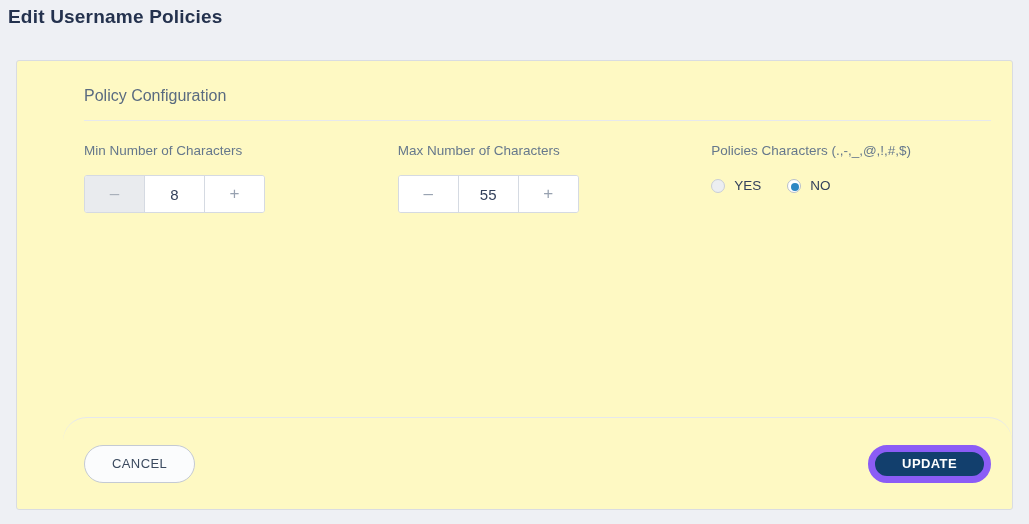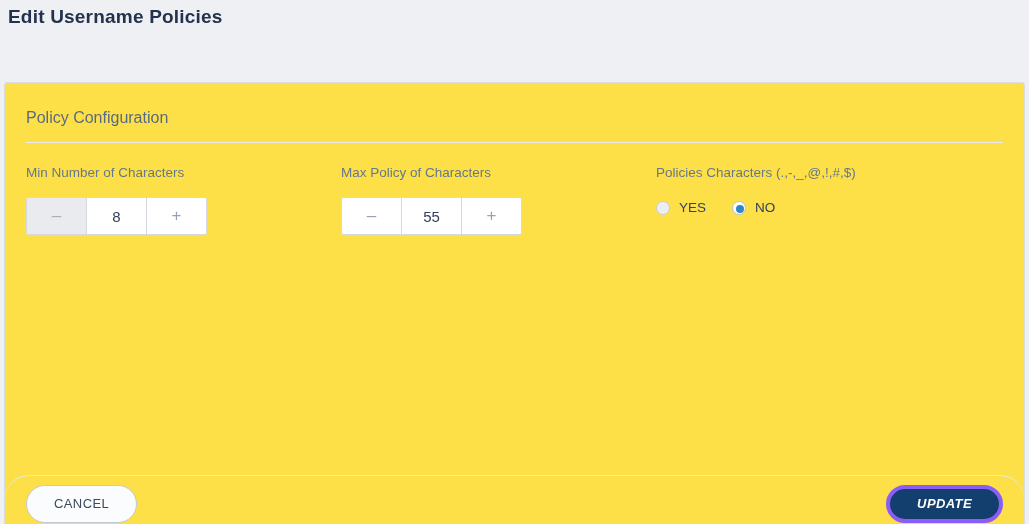--- a/index.html
+++ b/index.html
@@ -3,37 +3,38 @@
 <meta charset="utf-8">
 <style>
   * { box-sizing: border-box; margin: 0; padding: 0; }
   html, body {
     width: 1029px; height: 524px;
     background: #eef0f4;
     font-family: "Liberation Sans", sans-serif;
     overflow: hidden;
   }
   .topbar {
-    height: 82px;
+    height: 60px;
     padding: 6px 8px;
   }
   .page-title {
     font-size: 19px;
     font-weight: 600;
     color: #24324e;
     letter-spacing: 0.2px;
   }
   .card {
-    margin: 0 4px;
+    margin: 0 16px;
     height: 450px;
-    background: #fde047;
+    background: #fef9c3;
     border: 1px solid #d9dce2;
     border-radius: 3px;
     display: flex;
     flex-direction: column;
+    padding-left: 46px;
   }
   .card-header {
     padding: 26px 21px 15px 21px;
   }
   .card-header-title {
     font-size: 16px;
     color: #5a6b80;
   }
   .card-header-divider {
     border-bottom: 1px solid #e7e9ed;
@@ -129,21 +130,21 @@
   }
   .radio-label {
     font-size: 13.5px;
     color: #33415c;
   }
 
   
   .card-footer {
     margin-top: auto;
     border-top: 1px solid #e6e8ec;
-    height: 56px;
+    height: 92px;
     padding: 0 21px;
     display: flex;
     align-items: center;
     justify-content: space-between;
     border-radius: 24px;
   }
   .btn {
     height: 38px;
     border-radius: 19px;
     font-size: 13px;
@@ -155,24 +156,23 @@
     align-items: center;
     justify-content: center;
   }
   .btn-cancel {
     background: #fbfcfd;
     border: 1px solid #c4cad4;
     color: #3b4a5f;
   }
   .btn-update {
     background: #123f6d;
-    border: 4px solid #8b5cf6;
+    border: 7px solid #8b5cf6;
     color: #ffffff;
     font-weight: 600;
-    font-style: italic;
   }
 </style>
 </head>
 <body>
 
 <div class="topbar">
   <div class="page-title">Edit Username Policies</div>
 </div>
 
 <div class="card">
@@ -189,21 +189,21 @@
       <div class="field-control">
         <div class="stepper">
           <div class="stepper-btn minus disabled">–</div>
           <div class="stepper-value">8</div>
           <div class="stepper-btn plus">+</div>
         </div>
       </div>
     </div>
 
     <div class="field-col">
-      <div class="field-label">Max Policy of Characters</div>
+      <div class="field-label">Max Number of Characters</div>
       <div class="field-control">
         <div class="stepper">
           <div class="stepper-btn minus">–</div>
           <div class="stepper-value">55</div>
           <div class="stepper-btn plus">+</div>
         </div>
       </div>
     </div>
 
     <div class="field-col">

